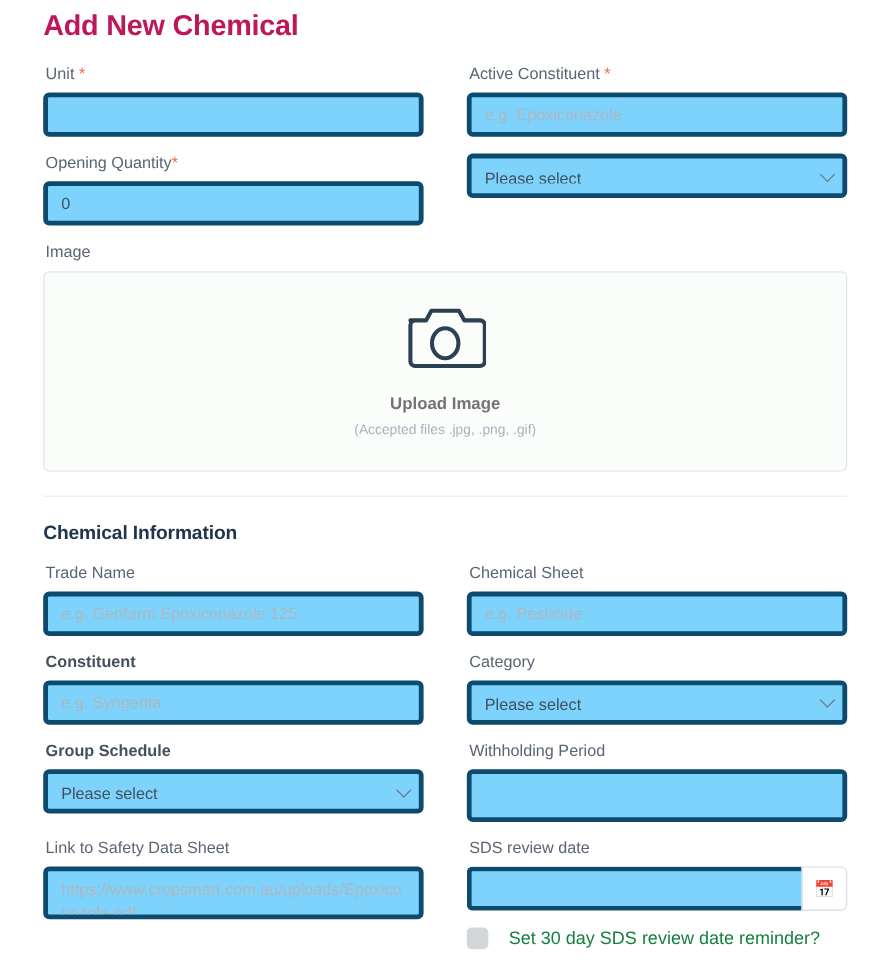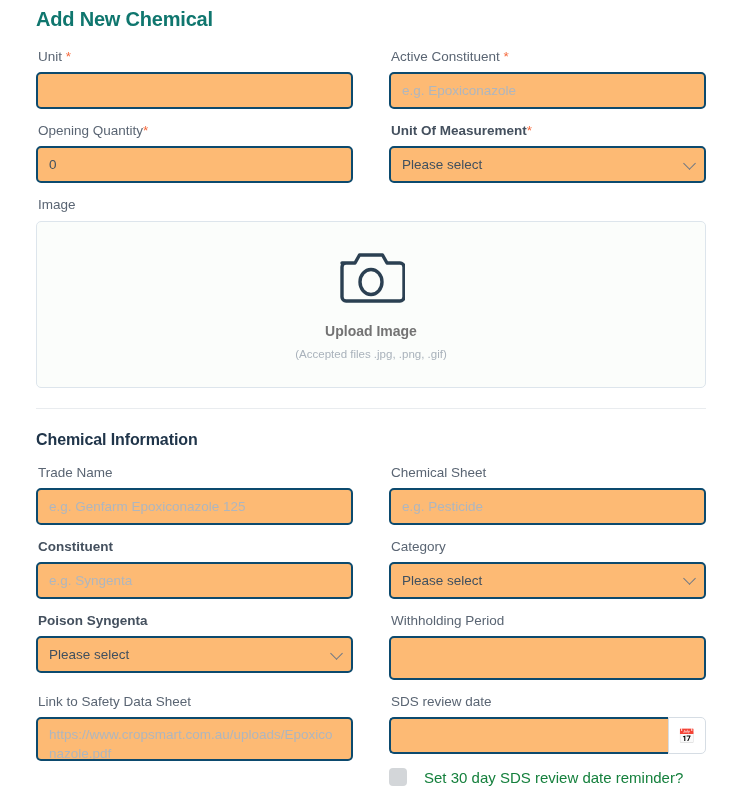--- a/index.html
+++ b/index.html
@@ -18,23 +18,23 @@
     -webkit-font-smoothing: antialiased;
   }
 
   .page {
     padding: 0 36px;
     width: 742px;
   }
 
   
   .page-title {
-    font-size: 20px;
+    font-size: 24px;
     font-weight: bold;
-    color: #0f766e;
+    color: #be185d;
     margin: 0;
     padding: 8px 0 18px 0;
     letter-spacing: -0.2px;
   }
   .section-title {
     font-size: 16px;
     font-weight: bold;
     color: #20354a;
     margin: 0;
     padding: 0 0 16px 0;
@@ -74,22 +74,22 @@
   
   .input,
   .select {
     display: block;
     width: 100%;
     height: 37px;
     padding: 8px 11px;
     font-family: "Liberation Sans", sans-serif;
     font-size: 13.5px;
     color: #40505f;
-    background: #fdba74;
-    border: 2px solid #0c4a6e;
+    background: #7dd3fc;
+    border: 4px solid #0c4a6e;
     border-radius: 5px;
     outline: none;
     line-height: 1.3;
   }
   .input::placeholder { color: #aeb6bf; }
   .input.tall { height: 44px; }
   .input.textarea-like {
     height: 44px;
     padding-top: 7px;
     resize: none;
@@ -218,21 +218,20 @@
       <input class="input" type="text" placeholder="e.g. Epoxiconazole" style="">
     </div>
   </div>
 
   <div class="row">
     <div class="col">
       <label class="field-label"><span>Opening Quantity</span><span class="req tight">*</span></label>
       <input class="input" type="text" value="0" style="">
     </div>
     <div class="col">
-      <label class="field-label bold"><span>Unit Of Measurement</span><span class="req tight">*</span></label>
       <div class="select-wrap">
         <select class="select">
           <option>Please select</option>
         </select>
         <span class="chev"></span>
       </div>
     </div>
   </div>
 
   <div class="row">
@@ -277,21 +276,21 @@
         <select class="select">
           <option>Please select</option>
         </select>
         <span class="chev"></span>
       </div>
     </div>
   </div>
 
   <div class="row">
     <div class="col">
-      <label class="field-label bold">Poison Syngenta</label>
+      <label class="field-label bold">Group Schedule</label>
       <div class="select-wrap">
         <select class="select">
           <option>Please select</option>
         </select>
         <span class="chev"></span>
       </div>
     </div>
     <div class="col">
       <label class="field-label">Withholding Period</label>
       <input class="input tall" type="text" placeholder="" style="">

